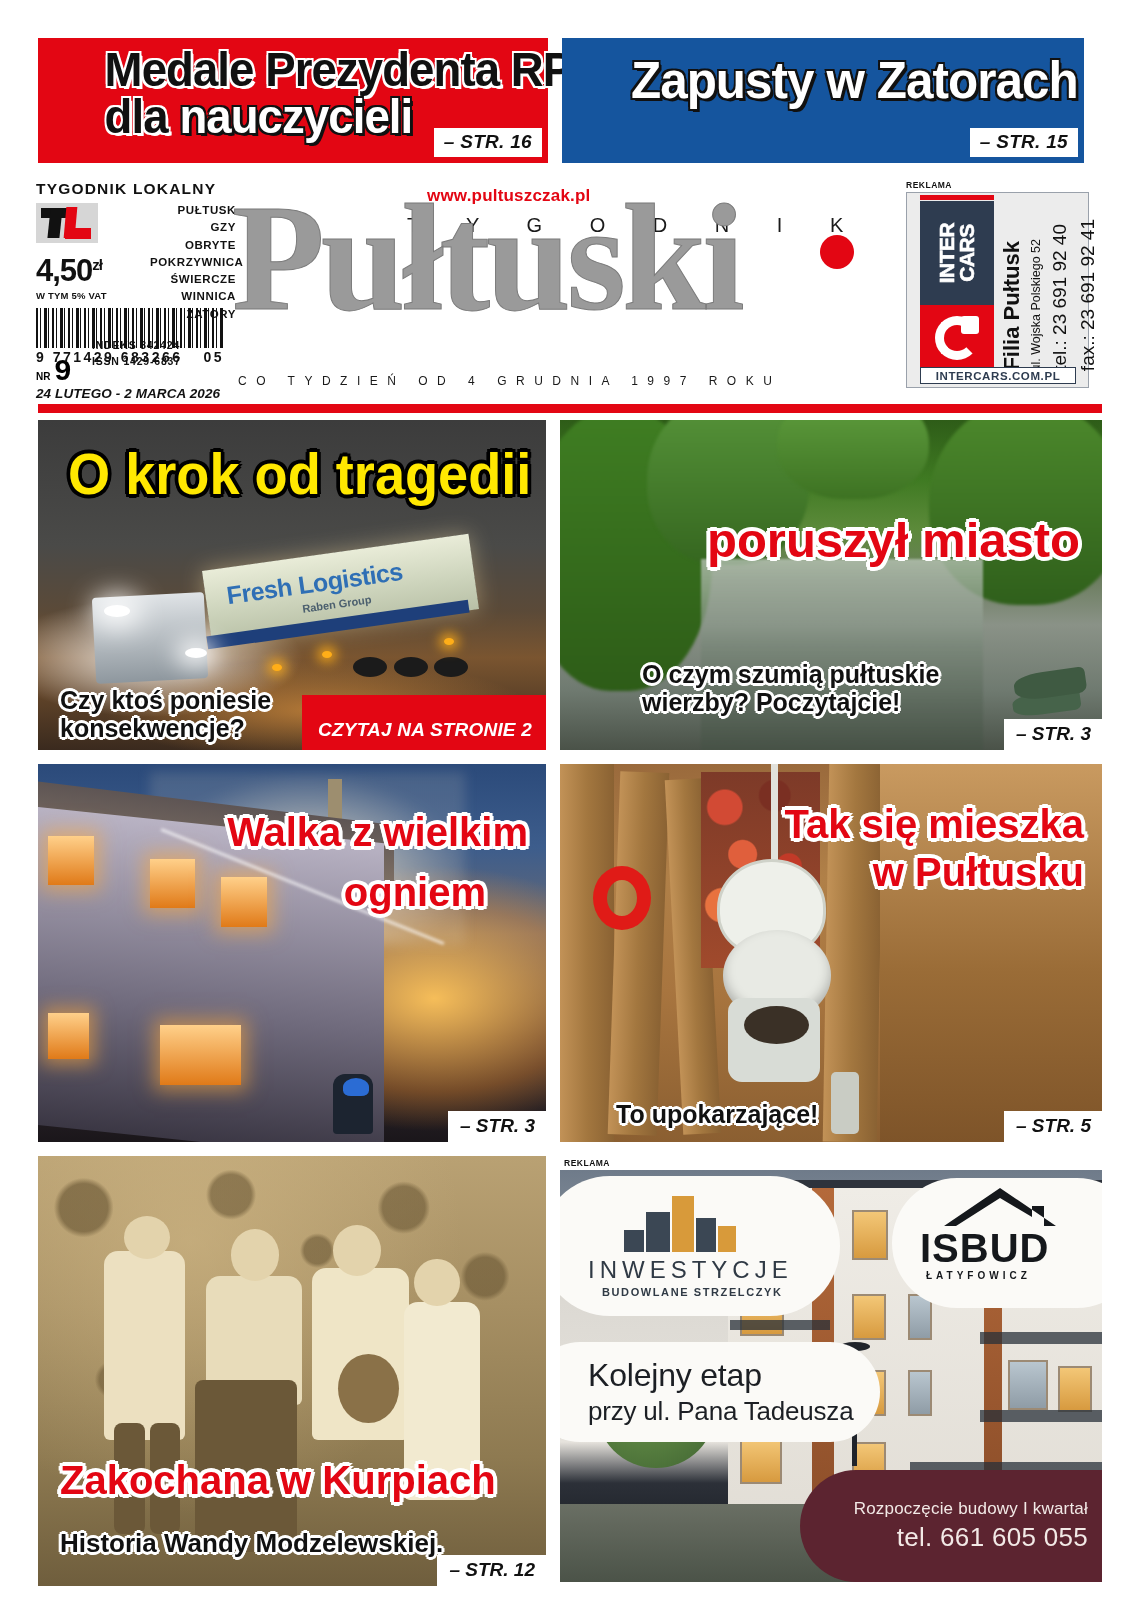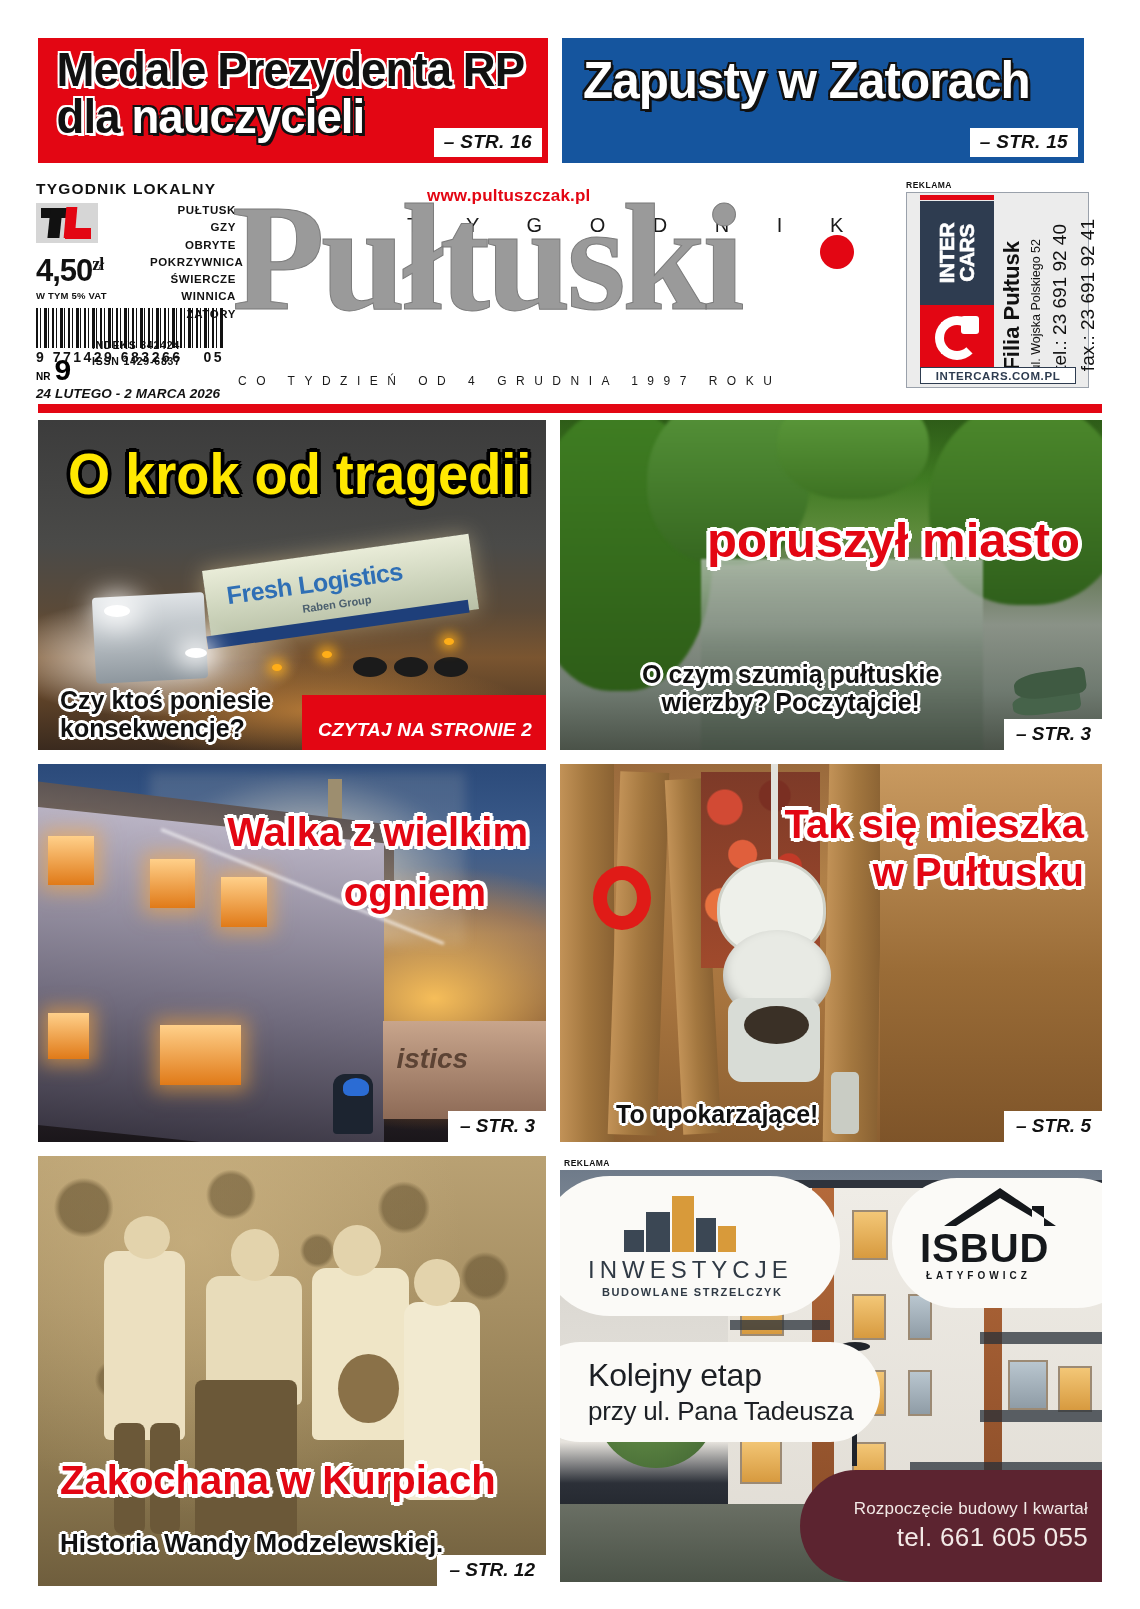--- a/index.html
+++ b/index.html
@@ -8,21 +8,21 @@
     height: 1609px;
     background: #ffffff;
     font-family: "Liberation Sans", sans-serif;
     overflow: hidden;
     position: relative;
   }
   .page { position: relative; width: 1140px; height: 1609px; }
 
   
   .teasers { position: absolute; left: 0; top: 0; width: 1140px; height: 172px; display: flex; padding: 38px 34px 0 38px; gap: 14px; }
-  .teaser { position: relative; flex: 1; }
+  .teaser { position: relative; flex: 1; padding-left: 48px; }
   .teaser-red { background: #e30613; }
   .teaser-blue { background: #15559e; }
   .teaser-red { width: 510px; flex: none; height: 125px; }
   .teaser-blue { width: 522px; flex: none; height: 125px; }
 
   .teaser-red .tline {
     font-weight: 900; font-size: 49px; line-height: 0.96; letter-spacing: -1px;
     color: #111; -webkit-text-stroke: 0px;
     text-shadow: 2px 2px 0 #fff, -2px 2px 0 #fff, 2px -2px 0 #fff, -2px -2px 0 #fff, 3px 3px 0 #fff;
     padding-left: 20px; white-space: nowrap; font-stretch: condensed; transform: scaleX(0.93); transform-origin: left center;
@@ -47,21 +47,21 @@
   .masthead { position: absolute; left: 0; top: 172px; width: 1140px; height: 232px; }
 
   .mh-left { position: absolute; left: 36px; top: 8px; width: 200px; }
   .tyg-lok { font-weight: 900; font-size: 15.5px; letter-spacing: 1.2px; color: #111; }
   .tl-logo { width: 62px; height: 40px; background: #d6d6d6; position: relative; margin-top: 5px; }
   .tl-t { position: absolute; left: 5px; top: 5px; width: 33px; height: 10px; background: #111; }
   .tl-t2 { position: absolute; left: 13px; top: 5px; width: 12px; height: 30px; background: #111; transform: skewX(-6deg); }
   .tl-l { position: absolute; left: 29px; top: 4px; width: 11px; height: 31px; background: #e30613; transform: skewX(-5deg); }
   .tl-l2 { position: absolute; left: 29px; top: 25px; width: 26px; height: 11px; background: #e30613; }
   .price { font-weight: 700; font-size: 31px; color: #111; margin-top: 10px; letter-spacing: -1px; }
-  .price sup { font-size: 18px; font-weight: 700; font-family: Liberation Serif, serif; }
+  .price sup { font-size: 15px; font-weight: 700; }
   .vat { font-weight: 700; font-size: 9.5px; letter-spacing: 0.2px; color: #111; margin-top: 1px; }
 
   .barcode { margin-top: 7px; width: 188px; height: 48px; position: relative; }
   .barcode .bars { height: 40px; width: 100%;
     background-image: repeating-linear-gradient(to right,
       #111 0px, #111 2px, #fff 2px, #fff 4px, #111 4px, #111 5px, #fff 5px, #fff 8px,
       #111 8px, #111 11px, #fff 11px, #fff 12px, #111 12px, #111 13px, #fff 13px, #fff 16px); }
   .barcode-num { font-family: "Liberation Sans", sans-serif; font-size: 14px; font-weight: 700; letter-spacing: 2.5px; color:#111; margin-top:1px; display:flex; justify-content:space-between;}
   .nrline { display: flex; align-items: baseline; gap: 4px; margin-top: 2px; }
   .nr-lbl { font-size: 10px; font-weight: 700; }
@@ -369,21 +369,21 @@
       <div class="cell c-right r1">
         <div class="ph-river">
           <div class="riv-tree" style="left:-6%; top:-4%; width:34%; height:86%; background:linear-gradient(180deg,#3f7e22,#2d5c17);"></div>
           <div class="riv-tree" style="left:16%; top:-8%; width:30%; height:52%; background:linear-gradient(180deg,#57953a,#35661f);"></div>
           <div class="riv-tree" style="right:-4%; top:-6%; width:36%; height:62%; background:linear-gradient(180deg,#4d8a2c,#2f5f1b);"></div>
           <div class="riv-tree" style="left:40%; top:-10%; width:28%; height:34%; background:linear-gradient(180deg,#63a341,#3d7222);"></div>
           <div class="riv-water"></div>
           <div class="riv-boat"></div>
         </div>
         <div class="hl red" style="right:22px; top:96px; font-size:49px;">poruszył miasto</div>
-        <div class="sub" style="left:82px; bottom:34px; text-align:center;">
+        <div class="sub" style="left:82px; bottom:34px; text-align:left;">
           <div>O czym szumią pułtuskie</div>
           <div>wierzby? Poczytajcie!</div>
         </div>
         <div class="strbox">– STR. 3</div>
       </div>
     </div>
 
     <div class="row">
 
       <div class="cell c-left r2">
@@ -391,23 +391,20 @@
           <div class="fi-smoke"></div>
           <div class="fi-chim"></div>
           <div class="fi-roof"></div>
           <div class="fi-house"></div>
           <div class="fi-win" style="left:2%; top:19%; width:9%; height:13%;"></div>
           <div class="fi-win" style="left:22%; top:25%; width:9%; height:13%;"></div>
           <div class="fi-win" style="left:36%; top:30%; width:9%; height:13%;"></div>
           <div class="fi-win" style="left:2%; top:66%; width:8%; height:12%;"></div>
           <div class="fi-win" style="left:24%; top:69%; width:16%; height:16%;"></div>
           <div class="fi-jet"></div>
-          <div class="fi-truck">
-              <span>istics</span>
-            </div>
           <div class="fi-man"></div>
           <div class="fi-helm"></div>
         </div>
         <div class="hl red" style="right:18px; top:48px; font-size:40px;">Walka z wielkim</div>
         <div class="hl red" style="right:60px; top:108px; font-size:40px;">ogniem</div>
         <div class="strbox">– STR. 3</div>
       </div>
 
       <div class="cell c-right r2">
         <div class="ph-toilet">

